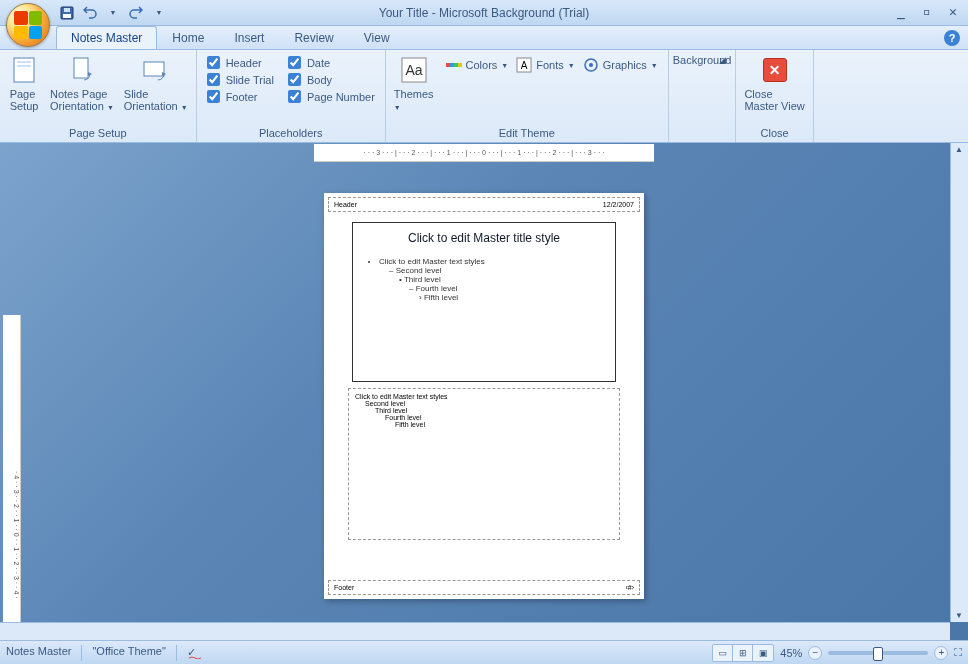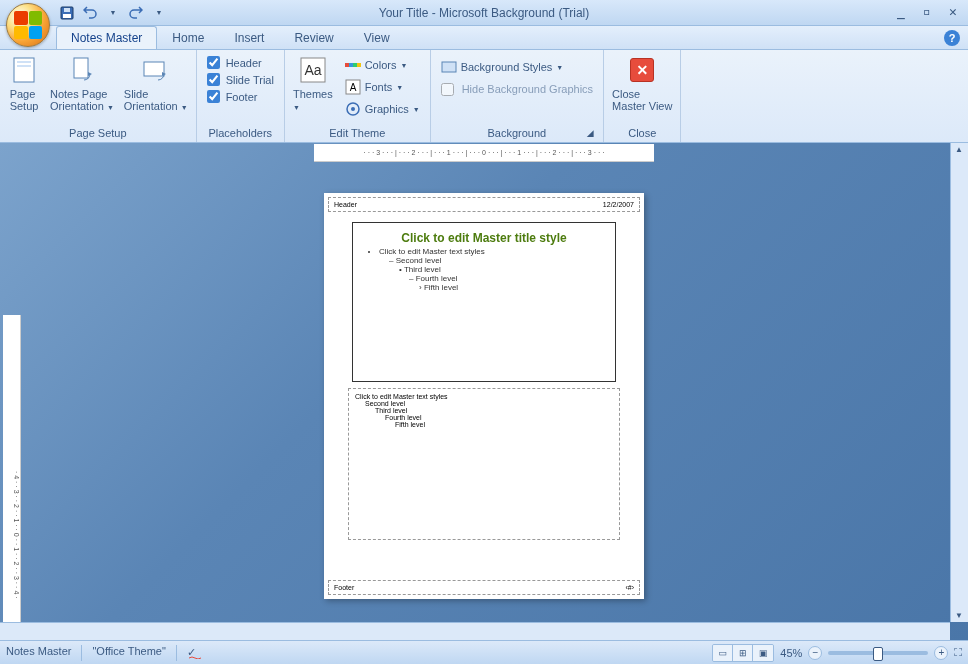--- a/index.html
+++ b/index.html
@@ -29,21 +29,21 @@
 .group-body { flex: 1; display: flex; align-items: flex-start; gap: 2px; }
 .group-title { text-align: center; font-size: 11px; color: #3b5a82; padding: 2px 0 3px; position: relative; }
 .group-launcher { position: absolute; right: 2px; bottom: 2px; width: 14px; height: 14px; font-size: 9px; color: #3b5a82; cursor: pointer; display:flex; align-items:center; justify-content:center;}
 .big-btn { display: flex; flex-direction: column; align-items: center; justify-content: flex-start; padding: 2px 4px; cursor: pointer; border-radius: 3px; min-width: 40px; gap:2px;}
 .big-btn .icon { width: 32px; height: 32px; display: flex; align-items: center; justify-content: center; }
 .big-btn .label { font-size: 11px; color: #3b5a82; text-align: left; line-height: 1.1; }
 .drop-arrow { font-size: 7px; color: #3b5a82; }
 .check-col { display: flex; flex-direction: column; gap: 4px; padding: 4px 6px; }
 .check-row { display: flex; align-items: center; gap: 6px; font-size: 11px; color: #3b5a82; cursor: pointer; }
 .check-row input { width: 13px; height: 13px; accent-color: #3b82d6; }
-.small-btn-col { display: flex; flex-direction: column; gap: 0; padding: 2px; }
+.small-btn-col { display: flex; gap: 0; padding: 2px; }
 .small-btn { display: flex; align-items: center; gap: 4px; padding: 2px 4px; font-size: 11px; color: #3b5a82; cursor: pointer; border-radius: 2px; height: 22px;}
 .small-icon { width: 16px; height: 16px; display: flex; align-items: center; justify-content: center; }
 .close-x { width: 24px; height: 24px; background: #e74c3c; border: 1px solid #b83224; border-radius: 3px; color: #fff; font-weight: bold; display:flex; align-items:center; justify-content:center; font-size: 14px;}
 
 
 .ruler-h { height: 18px; background: #fff; margin: 0 auto; position: relative; font-size: 7px; color: #555; display:flex; align-items:center; justify-content:center; border-bottom:1px solid #ccc; width:340px; margin-top:1px;}
 .ruler-v-wrap { position: absolute; left: 0; top: 162px; bottom: 24px; width: 24px; display:flex; align-items:flex-start; justify-content:center; padding-top:10px;}
 .ruler-v { width: 18px; background: #fff; font-size: 7px; color: #555; border-right:1px solid #ccc; writing-mode: vertical-rl; text-align:center; height:440px;}
 
 
@@ -53,21 +53,21 @@
 .scrollbar-v::after { content:"▼"; position:absolute; bottom:2px; left:4px; font-size:8px; color:#3b5a82;}
 .scrollbar-h { position: absolute; left: 0; right: 18px; bottom: 0; height: 18px; background: #dce9f9; border-top: 1px solid #9bbce0; }
 
 
 .notes-page { width: 320px; height: 406px; background: #fff; position: absolute; left: 50%; top: 50px; transform: translateX(-50%); box-shadow: 2px 2px 6px rgba(0,0,0,0.3); padding: 4px; font-size: 8px; }
 .np-header-row, .np-footer-row { display: flex; justify-content: space-between; border: 1px dashed #999; padding: 2px 4px; font-size: 7px; }
 .np-header-row > div, .np-footer-row > div { border: 1px dashed transparent; min-width: 80px;}
 .np-header-row { margin-bottom: 10px; }
 .np-footer-row { margin-top: 10px; position:absolute; bottom:4px; left:4px; right:4px;}
 .np-slide { border: 1px solid #333; margin: 6px 24px; padding: 8px 12px; height: 160px; }
-.np-slide-title { text-align: center; font-size: 12px; font-weight: bold; color: #4d7c0f; margin-bottom: 2px; }
+.np-slide-title { text-align: center; font-size: 12px; font-weight: normal; color: #0f172a; margin-bottom: 12px; }
 .np-slide-body { font-size: 8px; color: #333; }
 .np-slide-body ul { list-style: disc; padding-left: 14px; }
 .np-slide-body ul ul { list-style: none; padding-left: 10px; }
 .np-slide-body .dash::before { content: "– "; }
 .np-slide-body .dot::before { content: "• "; }
 .np-slide-body .arrow::before { content: "› "; }
 .np-notes { border: 1px dashed #999; margin: 6px 20px 0; padding: 4px 6px; height: 152px; font-size: 7px; }
 .np-notes div { padding-left: 0; }
 .indent1{padding-left:10px !important;} .indent2{padding-left:20px !important;} .indent3{padding-left:30px !important;} .indent4{padding-left:40px !important;}
 
@@ -187,20 +187,34 @@
           </label>
         <label class="check-row">
             <input type="checkbox" checked="" style="">
             <span>Slide Trial</span>
           </label>
         <label class="check-row">
             <input type="checkbox" checked="" style="">
             <span>Footer</span>
           </label>
       </div>
+      <div class="check-col">
+        <label class="check-row">
+            <input type="checkbox" checked="" style="">
+            <span>Date</span>
+          </label>
+        <label class="check-row">
+            <input type="checkbox" checked="" style="">
+            <span>Body</span>
+          </label>
+        <label class="check-row">
+            <input type="checkbox" checked="" style="">
+            <span>Page Number</span>
+          </label>
+      </div>
     </div>
     <div class="group-title">Placeholders</div>
   </div>
 
   <div class="group">
     <div class="group-body">
       <div class="big-btn">
         <div class="icon">
             <svg width="28" height="28" viewBox="0 0 28 28">
               <rect x="2" y="2" width="24" height="24" fill="#fff" stroke="#888"></rect>
@@ -241,37 +255,20 @@
             </span>
             <span>Graphics</span> 
             <span class="drop-arrow">▼</span>
           </div>
       </div>
     </div>
     <div class="group-title">Edit Theme</div>
   </div>
 
   <div class="group">
-    <div class="group-body">
-      <div class="small-btn-col" style="padding-top:4px">
-        <div class="small-btn">
-            <span class="small-icon">
-              <svg width="16" height="16">
-                <rect x="1" y="3" width="14" height="10" fill="#cfe1f6" stroke="#5a85b5"></rect>
-              </svg>
-            </span>
-            <span>Background Styles</span> 
-            <span class="drop-arrow">▼</span>
-          </div>
-        <label class="small-btn" style="opacity:0.55">
-            <input type="checkbox" style="margin-right: 4px;">
-            <span>Hide Background Graphics</span>
-          </label>
-      </div>
-    </div>
     <div class="group-title"><span>Background</span><span class="group-launcher">◢</span></div>
   </div>
 
   <div class="group">
     <div class="group-body">
       <div class="big-btn">
         <div class="icon">
             <div class="close-x">✕</div>
           </div>
         <div class="label" style="white-space:pre-line">Close

